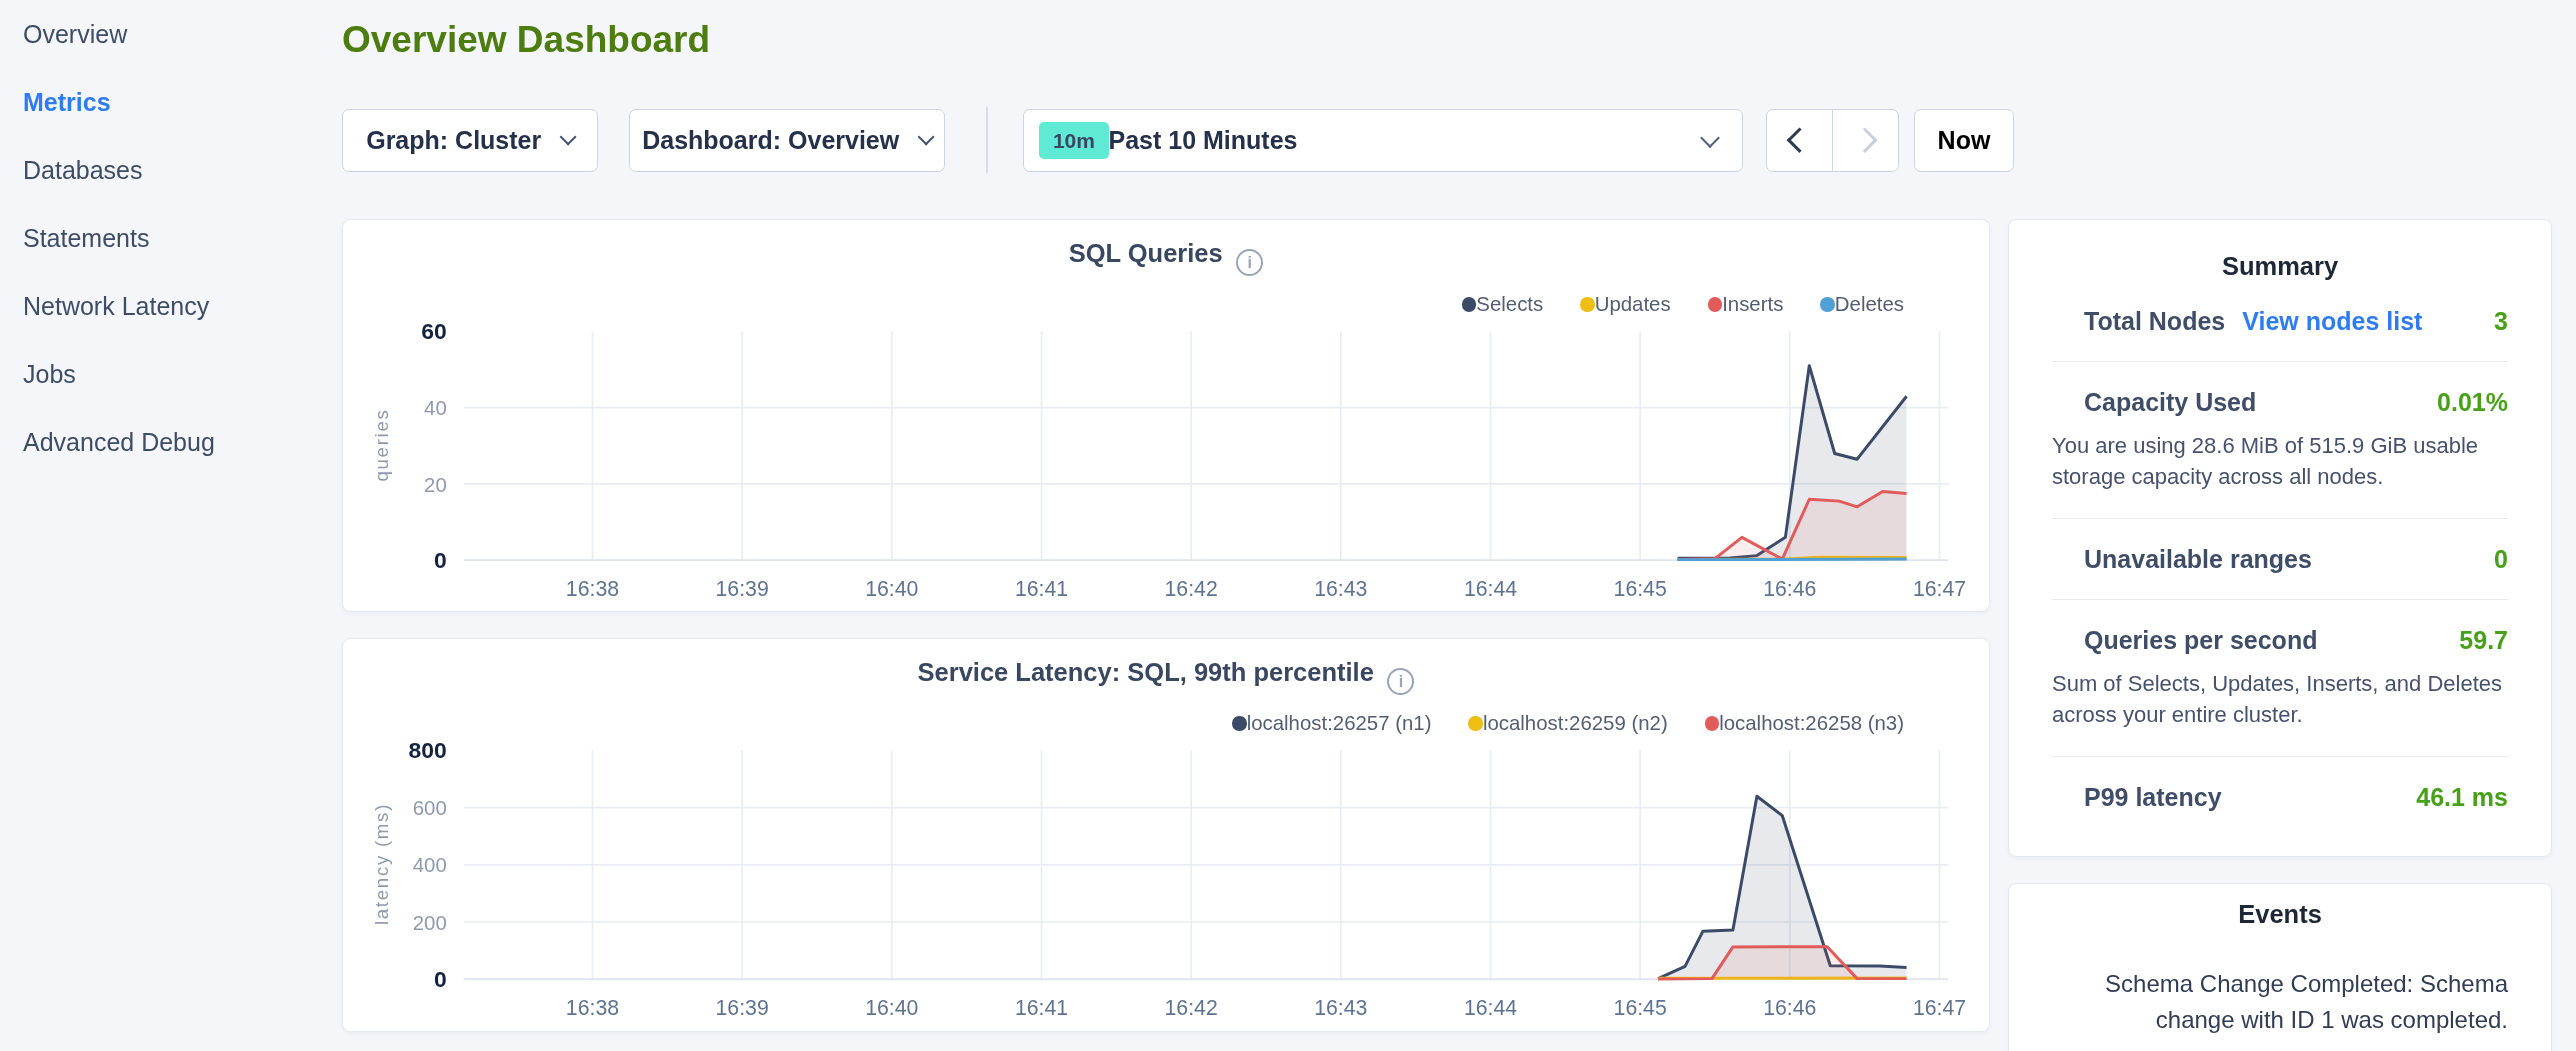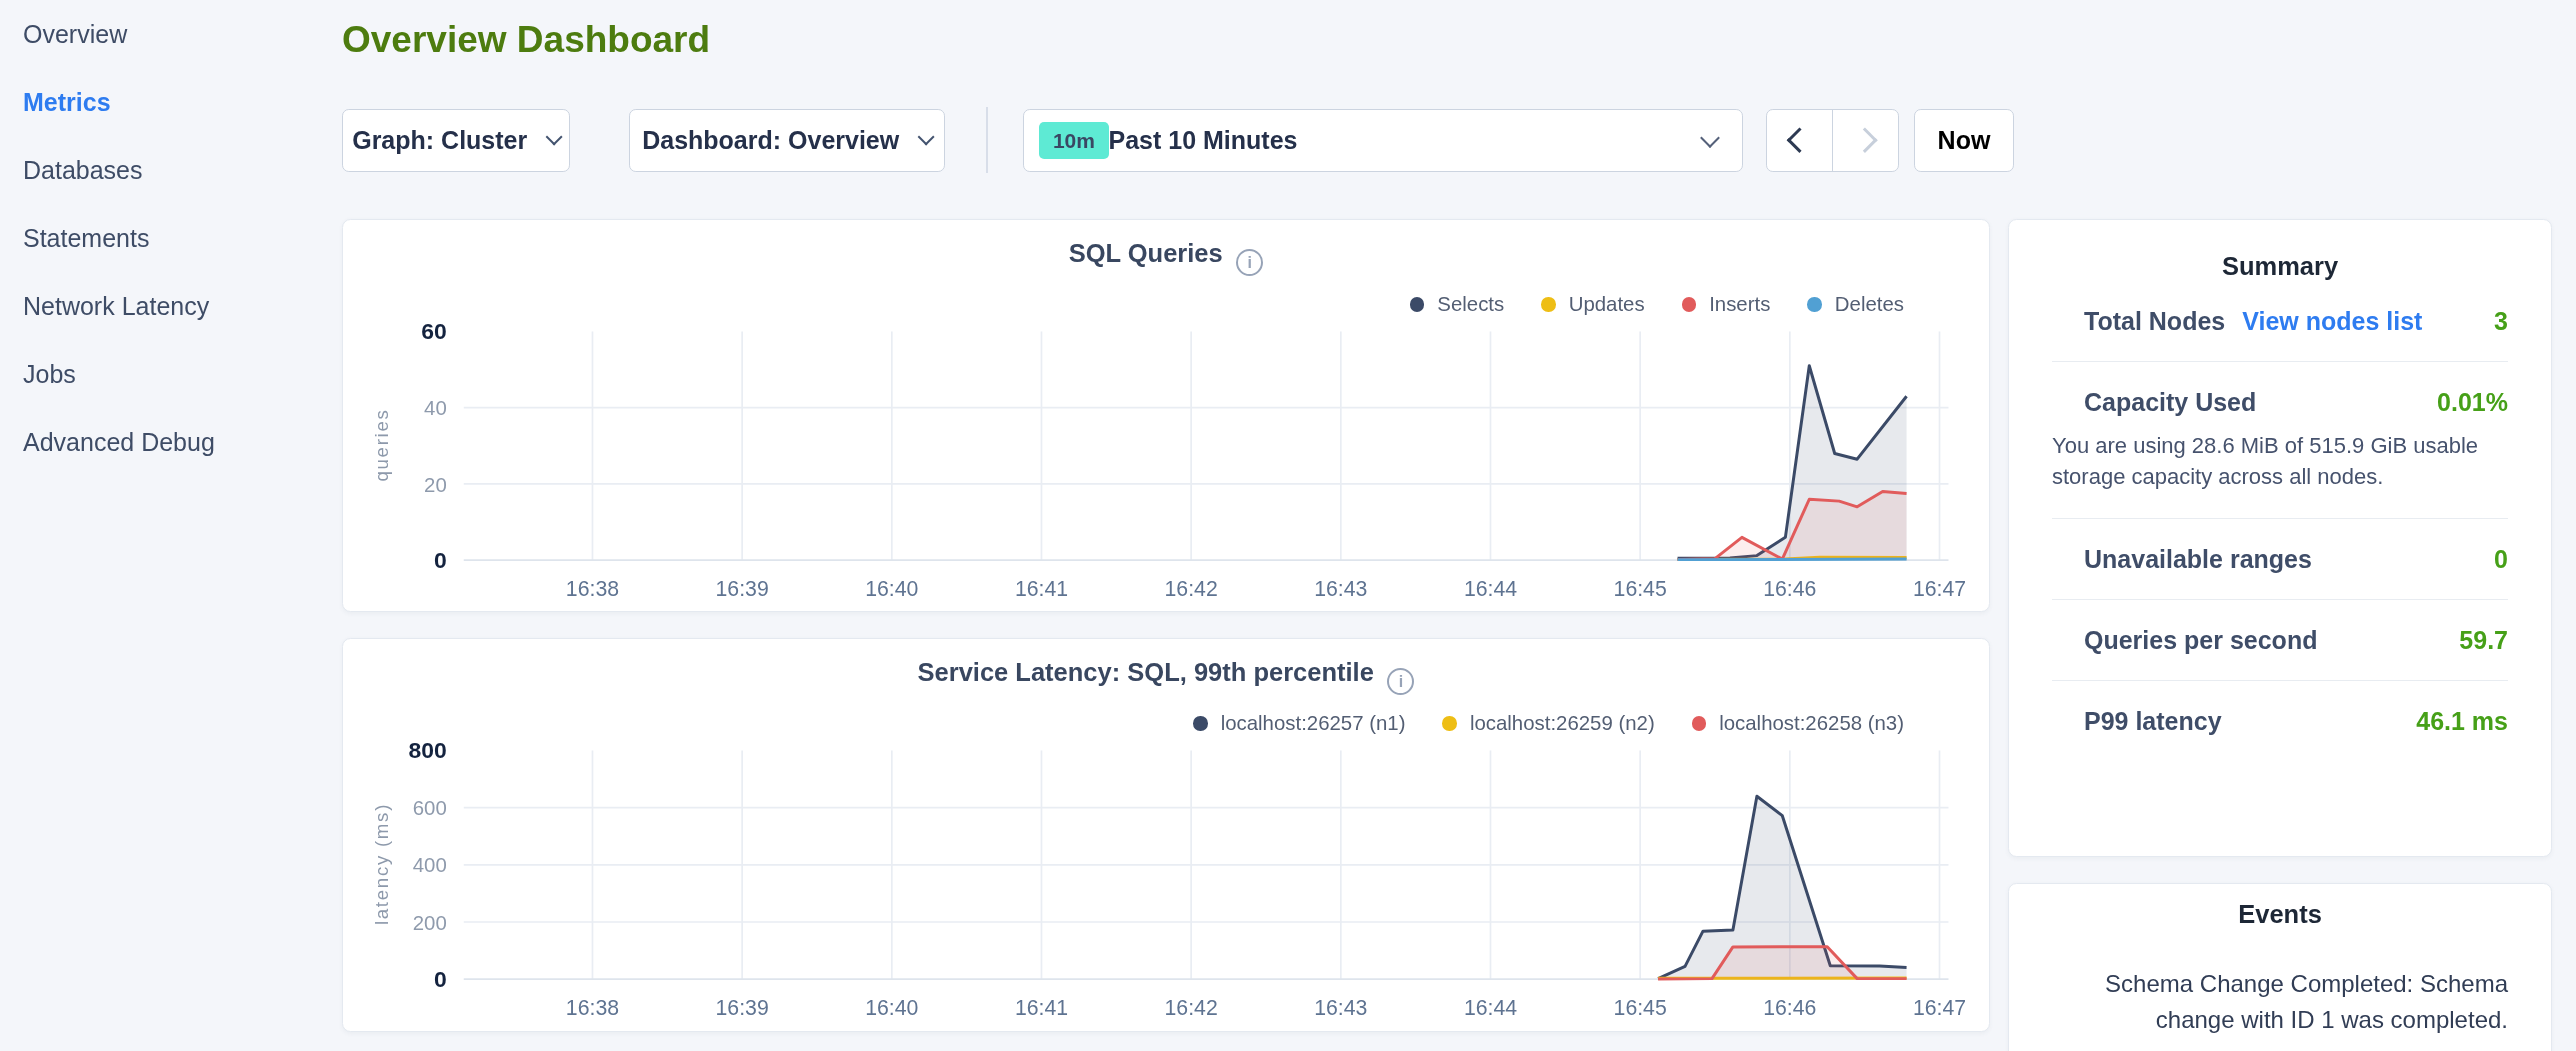--- a/index.html
+++ b/index.html
@@ -26,21 +26,21 @@
     position:absolute; top:0; height:63px; background:#fff;
     border:1.7px solid #ccd4e0; border-radius:6.8px;
     display:flex; align-items:center; justify-content:center;
     font-size:25px; font-weight:700; color:#25304a; cursor:pointer;
   }
   .chev { display:inline-block; border-style:solid; border-color:currentColor; border-width:0 2.6px 2.6px 0; padding:5.1px; }
   .chev.down  { transform:rotate(45deg); margin-top:-6px; }
   .chev.left  { transform:rotate(135deg); }
   .chev.right { transform:rotate(-45deg); }
   .dd-chev { color:#43536f; margin-left:20.4px; }
-  .graph-dd { left:0; width:228px;text-align:right; }
+  .graph-dd { left:0; width:256px;text-align:right; }
   .dash-dd  { left:287px; width:316px; }
   .vdivider { position:absolute; left:644px; top:-1.7px; width:1.7px; height:66px; background:#d8dee9; }
   .time-box { left:681px; width:720px; justify-content:flex-start; padding:0 25.5px 0 15.3px; }
   .time-badge {
     background:#5eead4; border-radius:5.1px; padding:6.8px 13.6px;
     font-size:21px; font-weight:700; color:#3a4763;
   }
   .time-label { }
   .time-chev { color:#55617a; border-width:0 2.1px 2.1px 0; padding:6px; margin-left:auto; }
   .pager { left:1424px; width:133px; padding:0; overflow:hidden; cursor:default; }
@@ -59,21 +59,21 @@
   .chart-title {
     position:absolute; top:18.7px; left:0; width:100%; text-align:center;
     font-size:25.5px; font-weight:700; color:#394760;
   }
   .info-icon {
     display:inline-flex; width:27px; height:27px; border:2.1px solid #97a3b7; border-radius:50%;
     align-items:center; justify-content:center; font-size:16px; font-weight:700; color:#97a3b7;
     margin-left:13.6px; vertical-align:-6px; cursor:pointer;
   }
   .legend { position:absolute; top:73px; right:85px; display:flex; gap:37px; }
-  .legend-item { display:flex; align-items:center; gap:13px; font-size:20.4px; color:#535e73; }
+  .legend-item { display:flex; align-items:center; gap:0; font-size:20.4px; color:#535e73; }
   .legend-item .dot { width:14.5px; height:14.5px; border-radius:50%; display:inline-block; }
   .ylabel {
     position:absolute; left:39px; top:225px; transform:translate(-50%,-50%) rotate(-90deg);
     font-size:18.7px; color:#8d99ab; letter-spacing:1.7px; white-space:nowrap;
   }
   svg.plot { position:absolute; left:0; top:0; width:1648px; height:393px; }
   svg text { font-family:"Liberation Sans", sans-serif; }
   
   .right-col { position:absolute; left:2008px; top:219px; width:544px; }
   .panel { background:#fff; border:1.7px solid #e4e9f0; border-radius:8.5px;
@@ -283,20 +283,21 @@
         <span class="srow-label">Unavailable ranges</span>
         <span class="srow-value">0</span>
       </div>
     </div>
 
     <div class="srow">
       <div class="srow-line">
         <span class="srow-label">Queries per second</span>
         <span class="srow-value">59.7</span>
       </div>
+      <div class="srow-desc">Sum of Selects, Updates, Inserts, and Deletes across your entire cluster.</div>
     </div>
 
     <div class="srow">
       <div class="srow-line">
         <span class="srow-label">P99 latency</span>
         <span class="srow-value">46.1 ms</span>
       </div>
     </div>
   </section>
 

